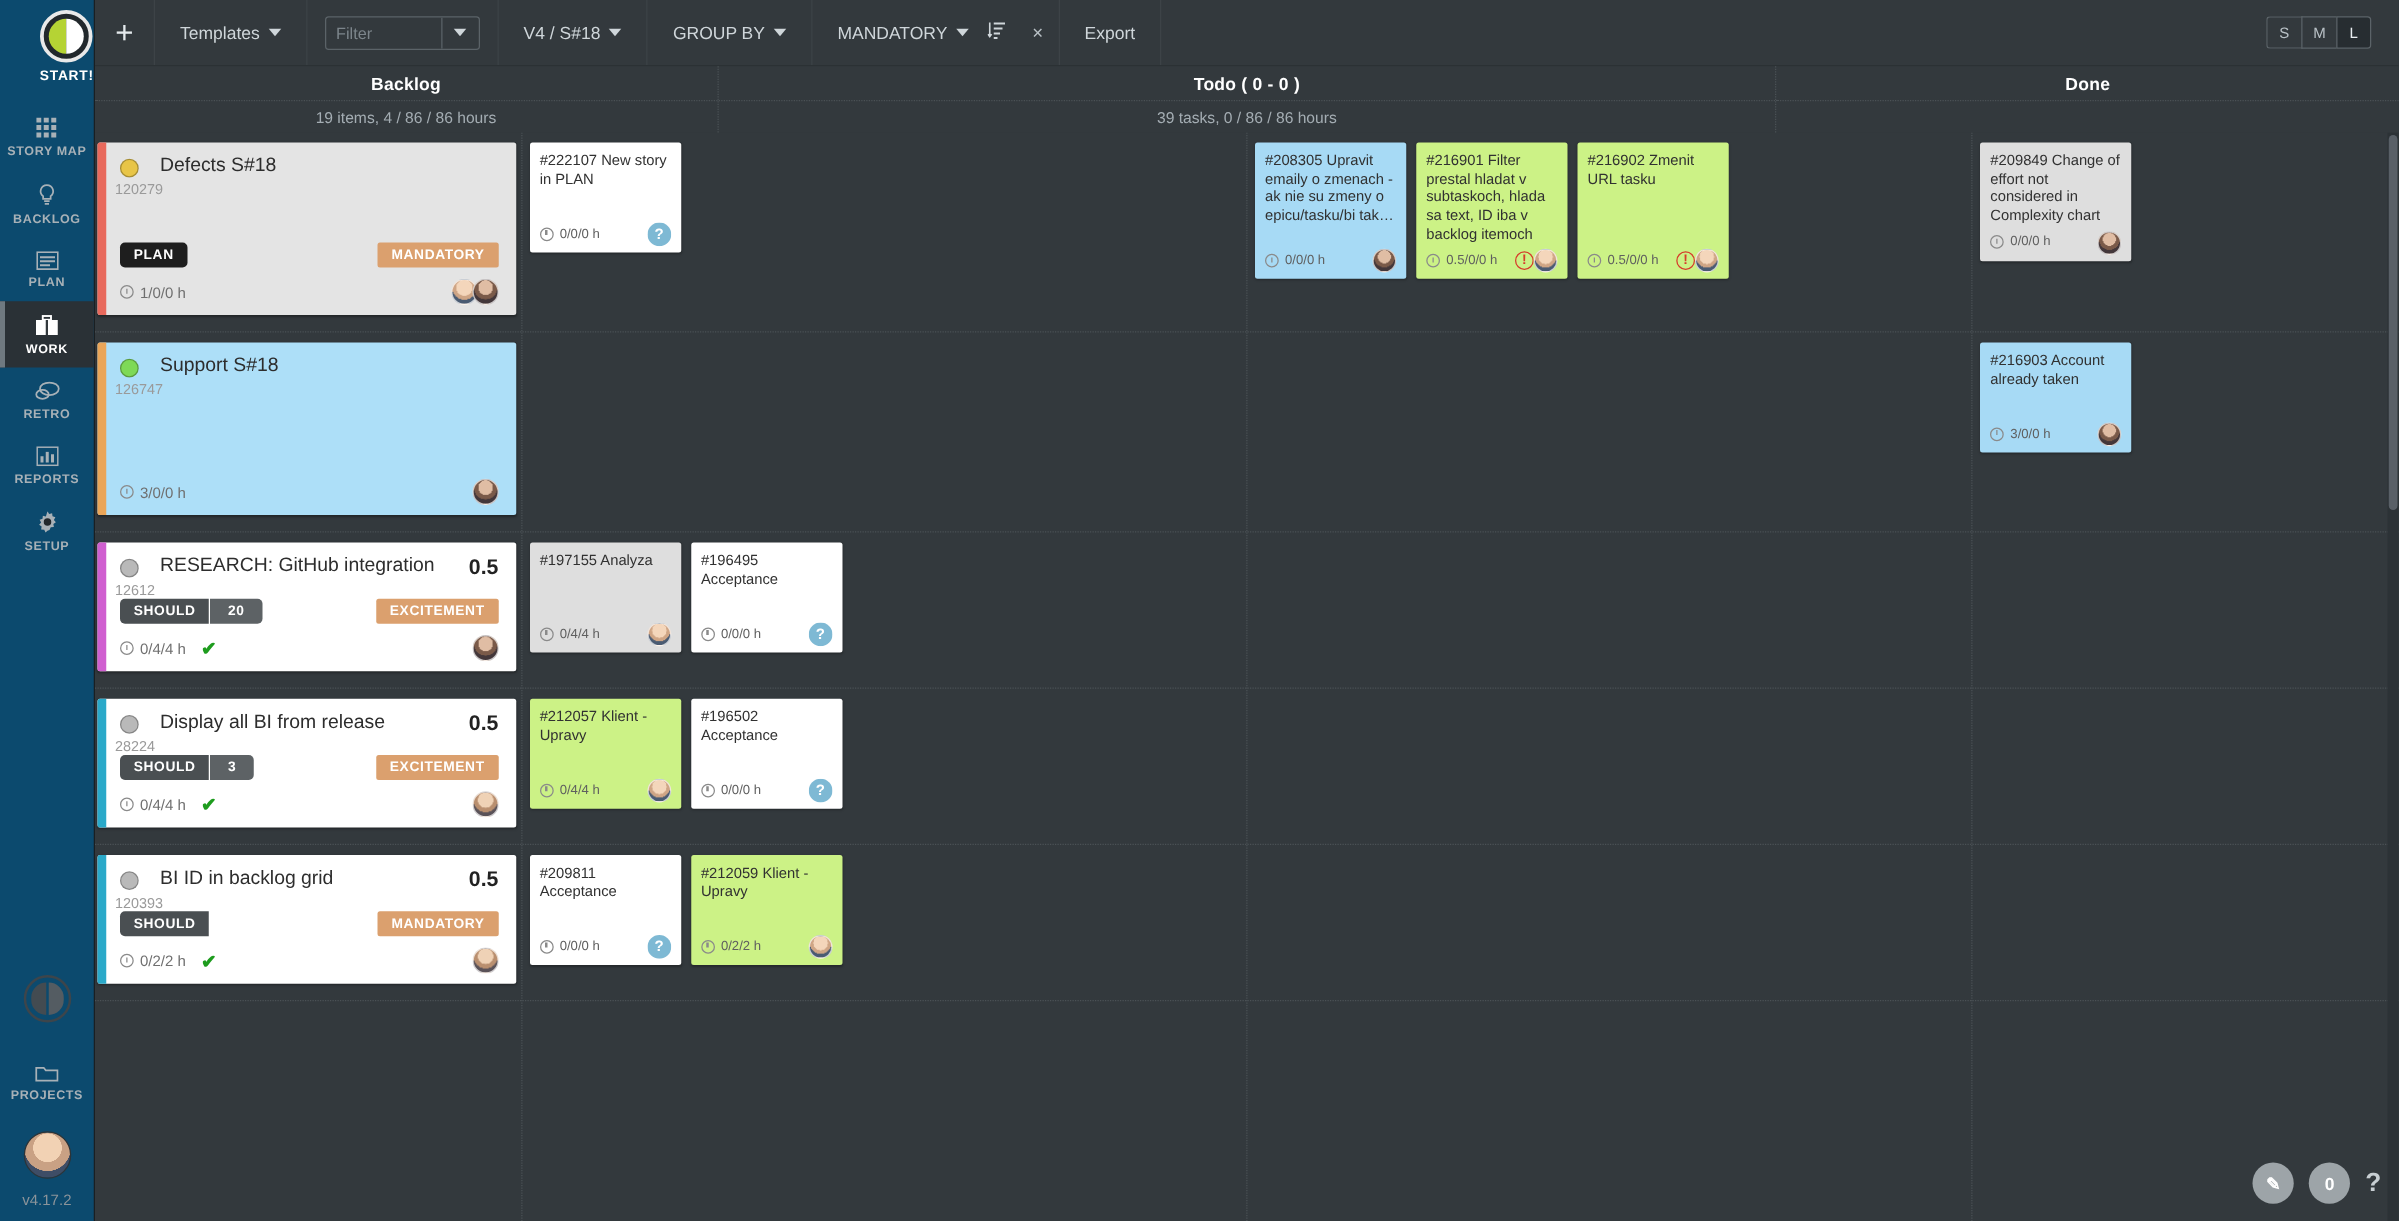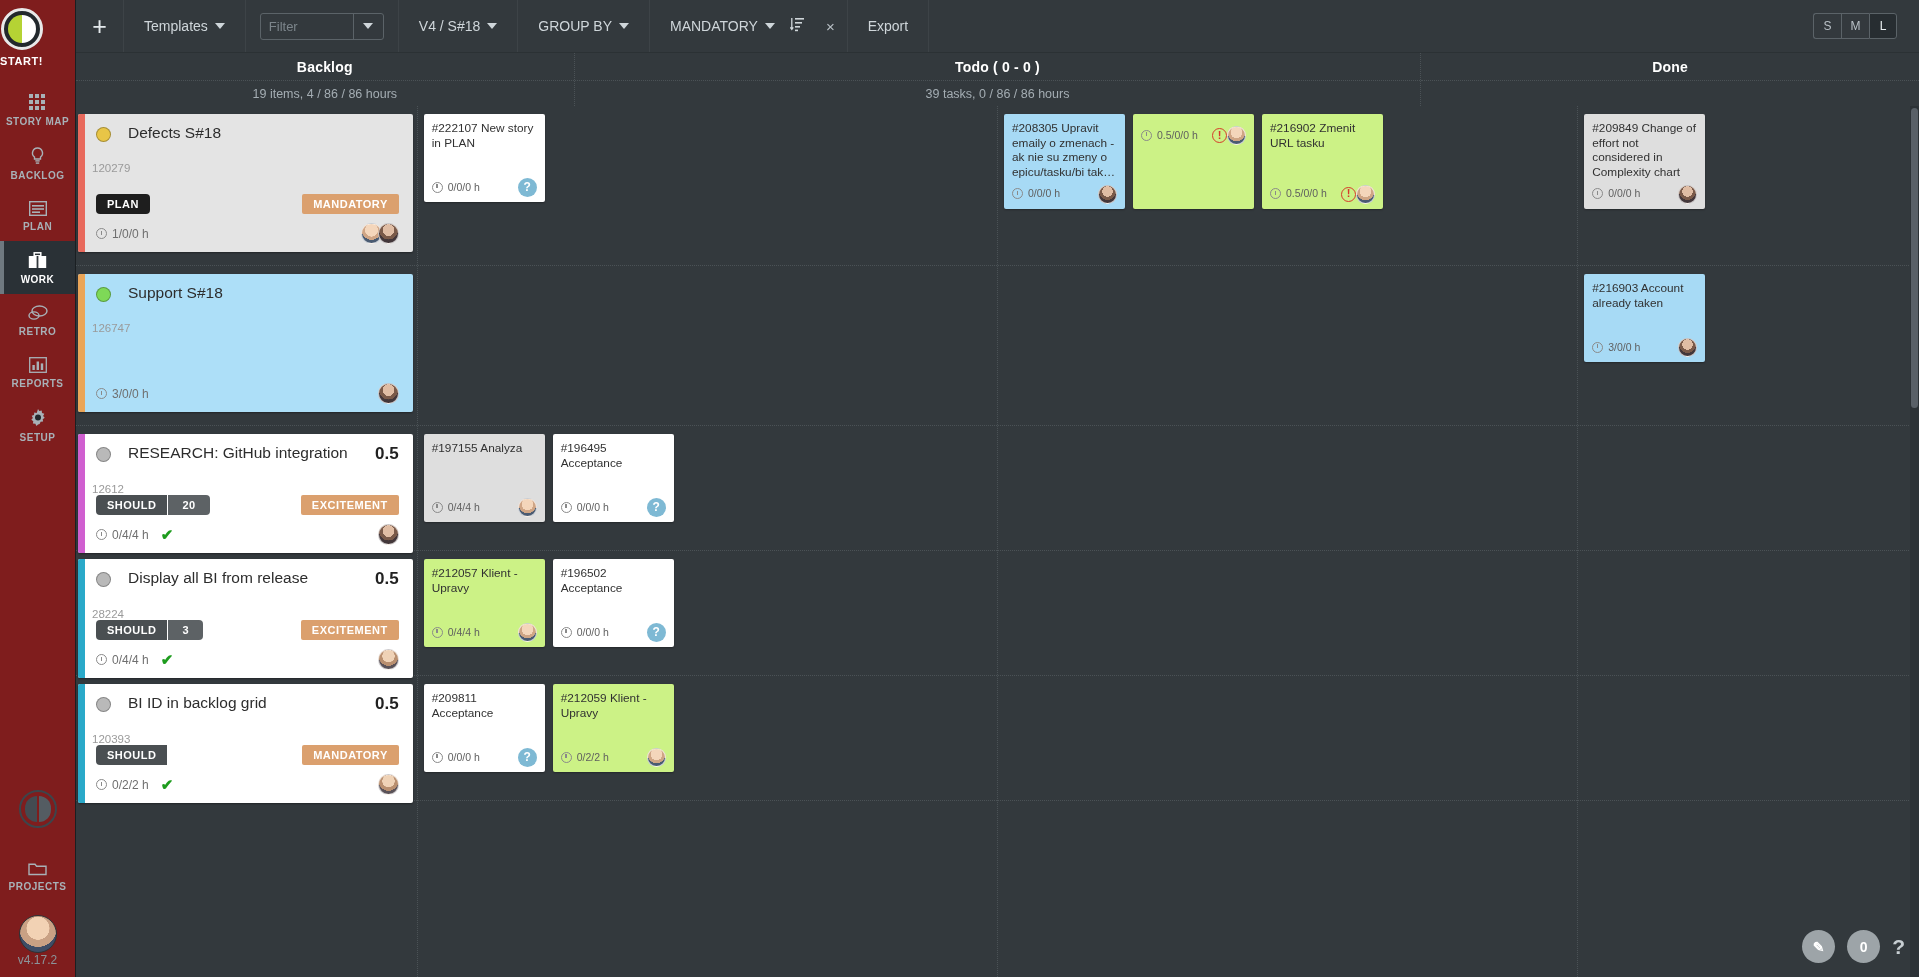--- a/index.html
+++ b/index.html
@@ -7,23 +7,23 @@
     width: 1919px; height: 977px;
     background: #33393d;
     font-family: "Liberation Sans", sans-serif;
     overflow: hidden;
   }
   body { display: flex; }
 
   
   .sidebar {
     width: 76px; height: 977px;
-    background: #7f1d1d;
+    background: #0c4a6e;
     flex: 0 0 76px;
-    display: flex; flex-direction: column; align-items: flex-start;
+    display: flex; flex-direction: column; align-items: flex-end;
     position: relative;
     border-right: 1px solid #1a1f22;
   }
   .logo-wrap { margin-top: 8px; display:flex; flex-direction:column; align-items:center; }
   .logo-circle {
     width: 42px; height: 42px; border-radius: 50%;
     border: 3px solid #e9e9e9; background: #22282c;
     display: flex; align-items: center; justify-content: center;
     overflow: hidden; position: relative;
   }
@@ -72,21 +72,21 @@
   .logo-dim .half-r {
     position:absolute; right:4px; top:4px; width:12px; height:26px;
     background:#545c62; border-radius: 0 13px 13px 0;
   }
   .avatar-big {
     width: 38px; height: 38px; border-radius: 50%;
     background: radial-gradient(circle at 50% 34%, #f2d2b4 0 38%, #c9a184 39% 62%, #3e4d66 63% 100%);
     margin-top: 14px; border: 1px solid #2d3438;
   }
   .version {
-    font-size: 12px; color: #8b949a; 
+    font-size: 12px; color: #8b949a; margin-top: 10px;
   }
 
   
   .main { flex: 1; display: flex; flex-direction: column; min-width: 0; }
 
   .toolbar {
     height: 53px; flex: 0 0 53px;
     background: #33393d;
     display: flex; align-items: stretch;
     border-bottom: 1px solid #2b3134;
@@ -193,21 +193,21 @@
   }
   .bl-title {
     flex: 1; margin-left: 17px; color: #2d2d2d;
     font-size: 15.5px; line-height: 1.2;
   }
   .bl-points {
     font-size: 17px; font-weight: bold; color: #222;
     margin-left: 8px; white-space: nowrap;
   }
   .bl-id {
-    font-size: 11.5px; color: #9a9a9a; margin-top: 19px; margin-left: -4px;
+    font-size: 11.5px; color: #9a9a9a; margin-top: 3px; margin-left: -4px;
   }
   .bl-badges {
     margin-top: auto; display: flex; align-items: center;
     padding-bottom: 3px;
   }
   .badge {
     display: inline-flex; align-items: center; justify-content: center;
     font-size: 11px; font-weight: bold; letter-spacing: .5px;
     color: #fff; padding: 4px 11px; border-radius: 4px;
   }
@@ -685,20 +685,21 @@
               <div class="task-card blue">
                 <div class="task-text">#208305 Upravit emaily o zmenach - ak nie su zmeny o epicu/tasku/bi tak…</div>
                 <div class="task-foot">
                   <div class="task-hours"><span class="clock"></span>0/0/0 h</div>
                   <div class="avatars">
                     <div class="av a2"></div>
                   </div>
                 </div>
               </div>
               <div class="task-card green">
+                <div class="task-text">#216901 Filter prestal hladat v subtaskoch, hlada sa text, ID iba v backlog itemoch</div>
                 <div class="task-foot">
                   <div class="task-hours"><span class="clock"></span>0.5/0/0 h</div>
                   <div class="warn">!</div>
                   <div class="avatars">
                     <div class="av a1"></div>
                   </div>
                 </div>
               </div>
               <div class="task-card green">
                 <div class="task-text">#216902 Zmenit URL tasku</div>

